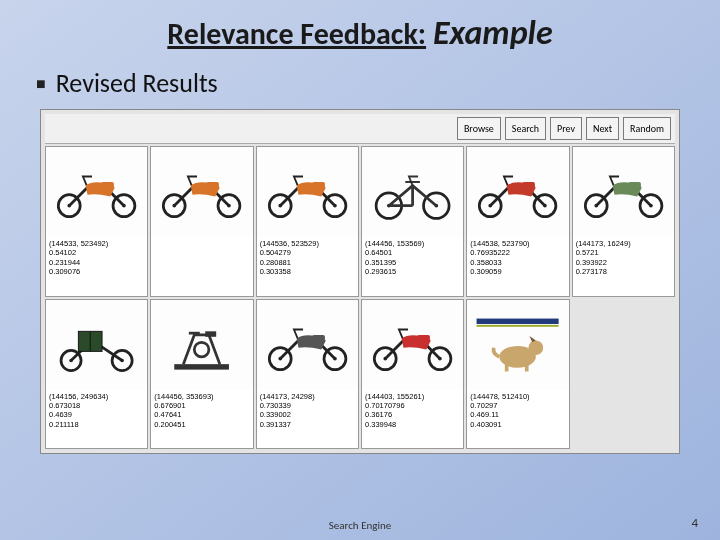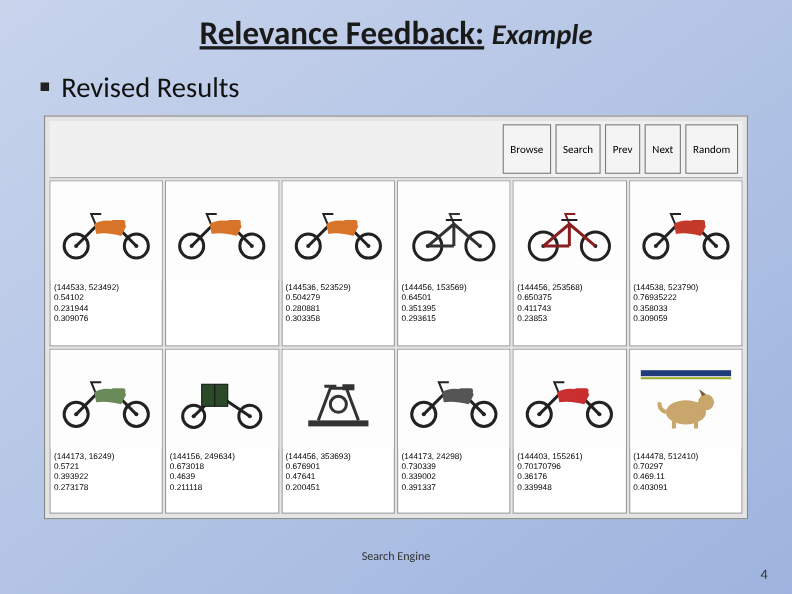--- a/index.html
+++ b/index.html
@@ -16,21 +16,21 @@
     height: 100%;
     padding: 12px 30px 0 30px;
   }
   .title {
     font-size: 30px;
     color: #1a1a1a;
     text-align: center;
     margin-bottom: 14px;
   }
   .title .main { font-weight: bold; }
-  .title .sub { font-style: italic; font-weight: bold; font-size: 26px; }
+  .title .sub { font-style: italic; font-weight: bold; font-size: 34px; }
   .title .main u { text-decoration: underline; }
   .subtitle-row { display: flex; align-items: center; margin-left: 6px; margin-bottom: 10px; }
   .bullet { font-size: 16px; margin-right: 10px; color: #222; }
   .subtitle { font-size: 26px; color: #111; }
   .panel {
     background: #e4e4e4;
     border: 1px solid #888;
     width: 640px;
     margin: 0 auto;
     padding: 4px;
@@ -39,21 +39,21 @@
     display: flex;
     justify-content: flex-end;
     gap: 4px;
     background: #f0f0f0;
     padding: 3px 4px;
     border-bottom: 1px solid #aaa;
     margin-bottom: 2px;
   }
   .toolbar button {
     font-size: 10px;
-    padding: 15px 6px;
+    padding: 4px 6px;
     background: #f4f4f4;
     border: 1px solid #7a7a7a;
     cursor: pointer;
     font-family: inherit;
   }
   .grid {
     display: grid;
     grid-template-columns: repeat(6, 1fr);
     gap: 2px;
     background: #e4e4e4;
@@ -77,21 +77,21 @@
     font-size: 7.5px;
     line-height: 1.25;
     padding: 2px 3px 19px 3px;
     color: #000;
     font-family: Liberation Sans, sans-serif;
     white-space: nowrap;
     overflow: hidden;
   }
   .footer-center {
     position: absolute;
-    bottom: 28px;
+    bottom: 8px;
     left: 0; right: 0;
     text-align: center;
     font-size: 11px;
     color: #333;
   }
   .footer-right {
     position: absolute;
     bottom: 10px;
     right: 22px;
     font-size: 13px;
@@ -190,39 +190,20 @@
           <div class="meta">
             <div>(144456, 153569)</div>
             <div>0.64501</div>
             <div>0.351395</div>
             <div>0.293615</div>
           </div>
         </div>
         <div class="cell">
           <div class="thumb">
             <svg viewBox="0 0 100 70">
-      <circle cx="24" cy="50" r="14" fill="none" stroke="#222" stroke-width="3"></circle>
-          <circle cx="24" cy="50" r="2" fill="#222"></circle>
-      <circle cx="76" cy="50" r="14" fill="none" stroke="#222" stroke-width="3"></circle>
-          <circle cx="76" cy="50" r="2" fill="#222"></circle>
-      <path d="M24 50 L50 28 L76 50 M50 28 L50 50 M24 50 L50 50" stroke="#8a1f1f" stroke-width="3" fill="none"></path>
-      <path d="M50 28 L46 18 L56 18" stroke="#8a1f1f" stroke-width="2" fill="none"></path>
-      <line x1="42" y1="24" x2="58" y2="24" stroke="#222" stroke-width="2"></line>
-            </svg>
-          </div>
-          <div class="meta">
-            <div>(144456, 253568)</div>
-            <div>0.650375</div>
-            <div>0.411743</div>
-            <div>0.23853</div>
-          </div>
-        </div>
-        <div class="cell">
-          <div class="thumb">
-            <svg viewBox="0 0 100 70">
       <circle cx="20" cy="50" r="12" fill="none" stroke="#222" stroke-width="3"></circle>
           <circle cx="20" cy="50" r="2" fill="#222"></circle>
       <circle cx="80" cy="50" r="12" fill="none" stroke="#222" stroke-width="3"></circle>
           <circle cx="80" cy="50" r="2" fill="#222"></circle>
       <path d="M20 50 L40 30 L60 30 L80 50" stroke="#222" stroke-width="3" fill="none"></path>
       <path d="M40 30 L35 18 L45 18" stroke="#222" stroke-width="2" fill="none"></path>
       <path d="M38 28 Q50 20 70 30 L65 40 Q50 36 40 38 Z" fill="#c43a2a"></path>
       <rect x="55" y="24" width="14" height="8" rx="2" fill="#c43a2a"></rect>
             </svg>
           </div>

